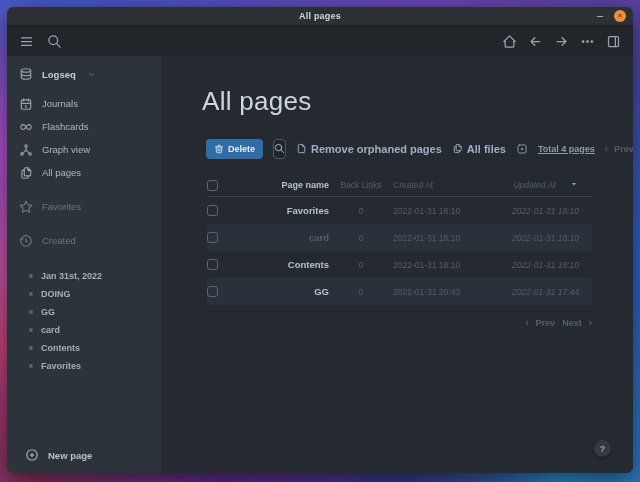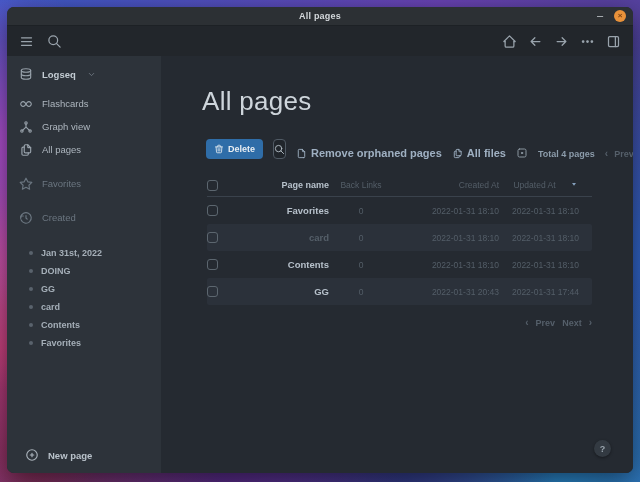--- a/index.html
+++ b/index.html
@@ -75,52 +75,52 @@
     padding:0 18px; color:#b9c2ca; font-size:9.5px; font-weight:bold;
   }
   .newpage .sicon { width:14px; height:14px; color:#aab3bb; display:inline-flex; }
   .newpage .sicon svg { width:14px; height:14px; }
 
   
   .main { flex:1; background:#252a31; position:relative; min-width:0; }
   .page-heading { margin:30px 0 0 41px; font-size:26px; font-weight:300; color:#ced5db; letter-spacing:.3px; }
 
   .controls {
-    display:flex; align-items:flex-end; margin:21px 14px 0 45px; height:21px; gap:10px;
+    display:flex; align-items:center; margin:21px 14px 0 45px; height:21px; gap:10px;
     white-space:nowrap;
   }
   .btn-delete {
     display:inline-flex; align-items:center; gap:4px; background:#2f6da8; color:#e8eef3;
     font-size:9px; font-weight:bold; padding:0 8px; height:20px; border-radius:4px;
   }
   .btn-delete .bicon { width:10px; height:10px; display:inline-flex; }
   .btn-delete .bicon svg { width:10px; height:10px; }
   .search-box {
     width:33px; height:20px; border:1px solid #505a64; border-radius:4px; background:#20252b;
     display:inline-flex; align-items:center; justify-content:center; color:#b6bfc7;
   }
   .search-box svg { width:11px; height:11px; }
   .ctl-link { display:inline-flex; align-items:center; gap:4px; color:#9fb0c2; font-size:11px; font-weight:bold; }
   .ctl-link .bicon { width:11px; height:11px; display:inline-flex; color:#9fb0c2; }
   .ctl-link .bicon svg { width:11px; height:11px; }
   .sq-icon { width:12px; height:12px; display:inline-flex; color:#8b96a0; }
   .sq-icon svg { width:12px; height:12px; }
-  .total-label { color:#8c9cab; font-size:9px; font-weight:bold; }
+  .total-label { color:#8c9cab; font-size:9px; font-weight:bold;text-decoration:underline; }
   .pager { display:inline-flex; align-items:center; gap:6px; color:#555f6a; font-size:9px; font-weight:bold; }
   .pager .pchev { font-size:10px; line-height:1; }
 
   
   .pages-table { margin:15px 0 0 46px; width:385px; font-size:9.5px; }
   .trow { display:flex; align-items:center; height:27px; }
   .thead { height:23px; border-bottom:1px solid #3a424c; color:#85a0bd; font-weight:bold; font-size:9px; }
   .c-cb { width:22px; display:flex; align-items:center; }
   .c-name { width:100px; text-align:right; overflow:hidden; }
   .c-back { width:64px; text-align:center; }
-  .c-created { width:106px; text-align:right; }
-  .c-updated { width:93px; text-align:center; display:flex; align-items:flex-start; justify-content:center; gap:14px; }
+  .c-created { width:106px; text-align:left; }
+  .c-updated { width:93px; text-align:center; display:flex; align-items:flex-start; justify-content:center; gap:14px;font-style:italic; }
   .cb {
     width:11px; height:11px; border:1.5px solid #5c666f; border-radius:3px; background:transparent;
     display:inline-block;
   }
   .trow .c-name { color:#b7c1cb; font-weight:bold; }
   .trow.dimmed .c-name { color:#555f69; }
   .trow .c-back, .trow .c-created, .trow .c-updated { color:#545e68; font-size:8.5px; font-weight:normal; }
   .trow.stripe { background:#2b313a; border-radius:2px; }
   .caret { width:8px; height:8px; display:inline-flex; color:#85a0bd; }
   .caret svg { width:8px; height:8px; }
@@ -209,20 +209,29 @@
             </span>
           <span>Logseq</span>
           <span class="chev">
               <svg viewBox="0 0 24 24" fill="none" stroke="currentColor" stroke-width="2" stroke-linecap="round" stroke-linejoin="round">
                 <path d="M6 9l6 6 6-6"></path>
               </svg>
             </span>
         </div>
 
         <nav id="side-nav">
+  <div class="side-row nav-item">
+    <span class="sicon">
+                <svg viewBox="0 0 24 24" fill="none" stroke="currentColor" stroke-width="2" stroke-linecap="round" stroke-linejoin="round">
+                  <rect x="4" y="5" width="16" height="16" rx="2"></rect>
+                  <path d="M16 3v4M8 3v4M4 11h16M11 15h1v3"></path>
+                </svg>
+              </span>
+    <span class="nav-label">Journals</span>
+  </div>
 
   <div class="side-row nav-item">
     <span class="sicon">
                 <svg viewBox="0 0 24 24" fill="none" stroke="currentColor" stroke-width="2" stroke-linecap="round" stroke-linejoin="round">
                   <path d="M9.828 9.172a4 4 0 1 0 0 5.656A10 10 0 0 0 12 12a10 10 0 0 1 2.172-2.828a4 4 0 1 1 0 5.656A10 10 0 0 1 12 12a10 10 0 0 0-2.172-2.828"></path>
                 </svg>
               </span>
     <span class="nav-label">Flashcards</span>
   </div>
 

